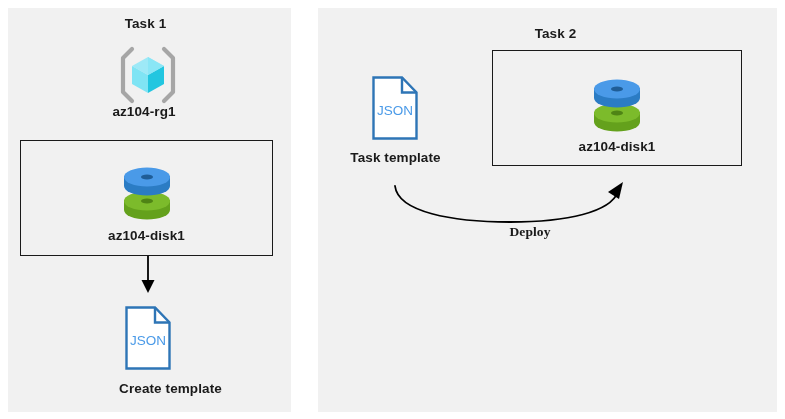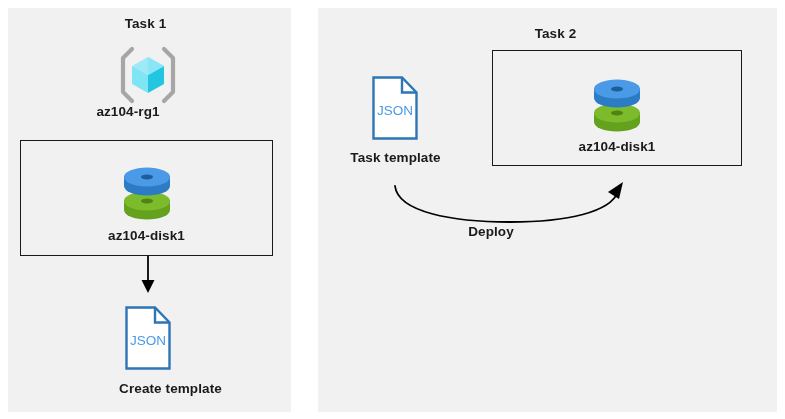--- a/index.html
+++ b/index.html
@@ -45,26 +45,26 @@
 
   .node-label {
     position: absolute;
     font-size: 13.5px;
     font-weight: bold;
     color: #1a1a1a;
     text-align: center;
     white-space: nowrap;
     letter-spacing: 0.1px;
   }
-  #label-rg1          { left: 0;   top: 104px; width: 256px; }
+  #label-rg1          { left: 16px;   top: 104px; width: 256px; }
   #label-disk1-task1  { left: 20px; top: 228px; width: 253px; }
   #label-create-tpl   { left: 0;   top: 381px; width: 341px; }
   #label-edit-tpl     { left: 318px; top: 150px; width: 155px; }
   #label-disk1-task2  { left: 492px; top: 139px; width: 250px; }
-  #label-deploy       { left: 401px; top: 224px; width: 180px; }
+  #label-deploy       { left: 440px; top: 224px; width: 180px; font-family: Liberation Serif, serif; }
 
   .icon-wrap { position: absolute; }
   #icon-rg        { left: 118px; top: 46px;  width: 60px; height: 58px; }
   #icon-disk1     { left: 119px; top: 164px; width: 56px; height: 60px; }
   #icon-json1     { left: 124px; top: 305px; width: 48px; height: 66px; }
   #icon-json2     { left: 371px; top: 75px;  width: 48px; height: 66px; }
   #icon-disk2     { left: 589px; top: 76px;  width: 56px; height: 60px; }
 
   #arrow-down     { position: absolute; left: 132px; top: 256px; width: 32px; height: 40px; }
   #arrow-deploy   { position: absolute; left: 392px; top: 182px; width: 238px; height: 52px; }

